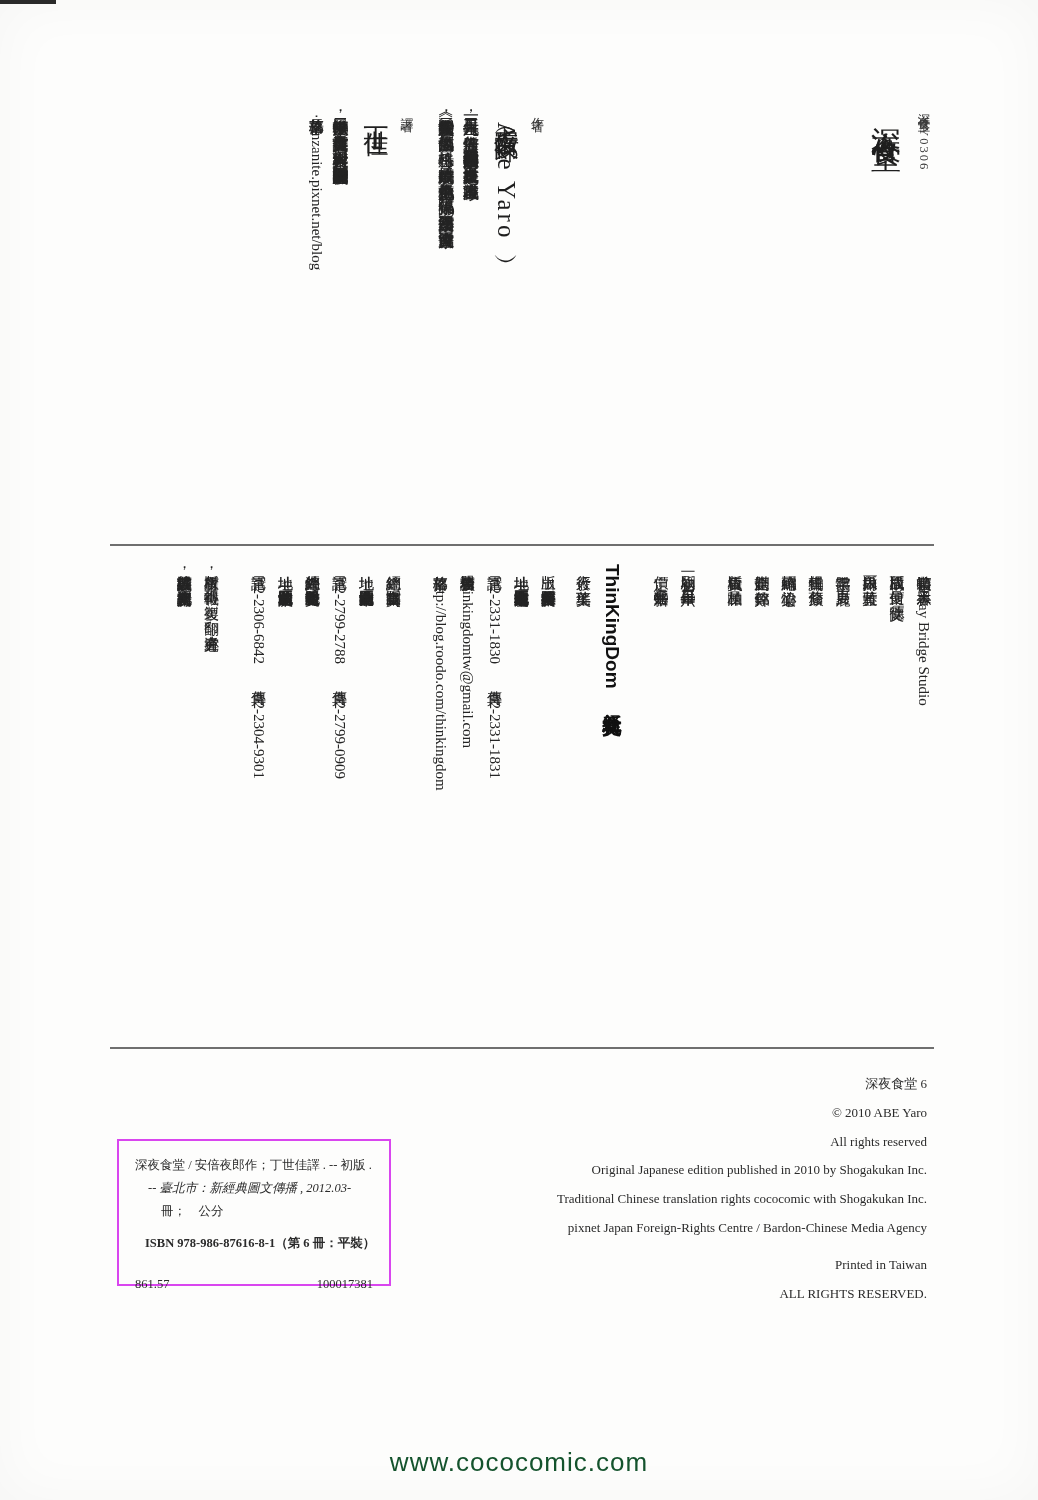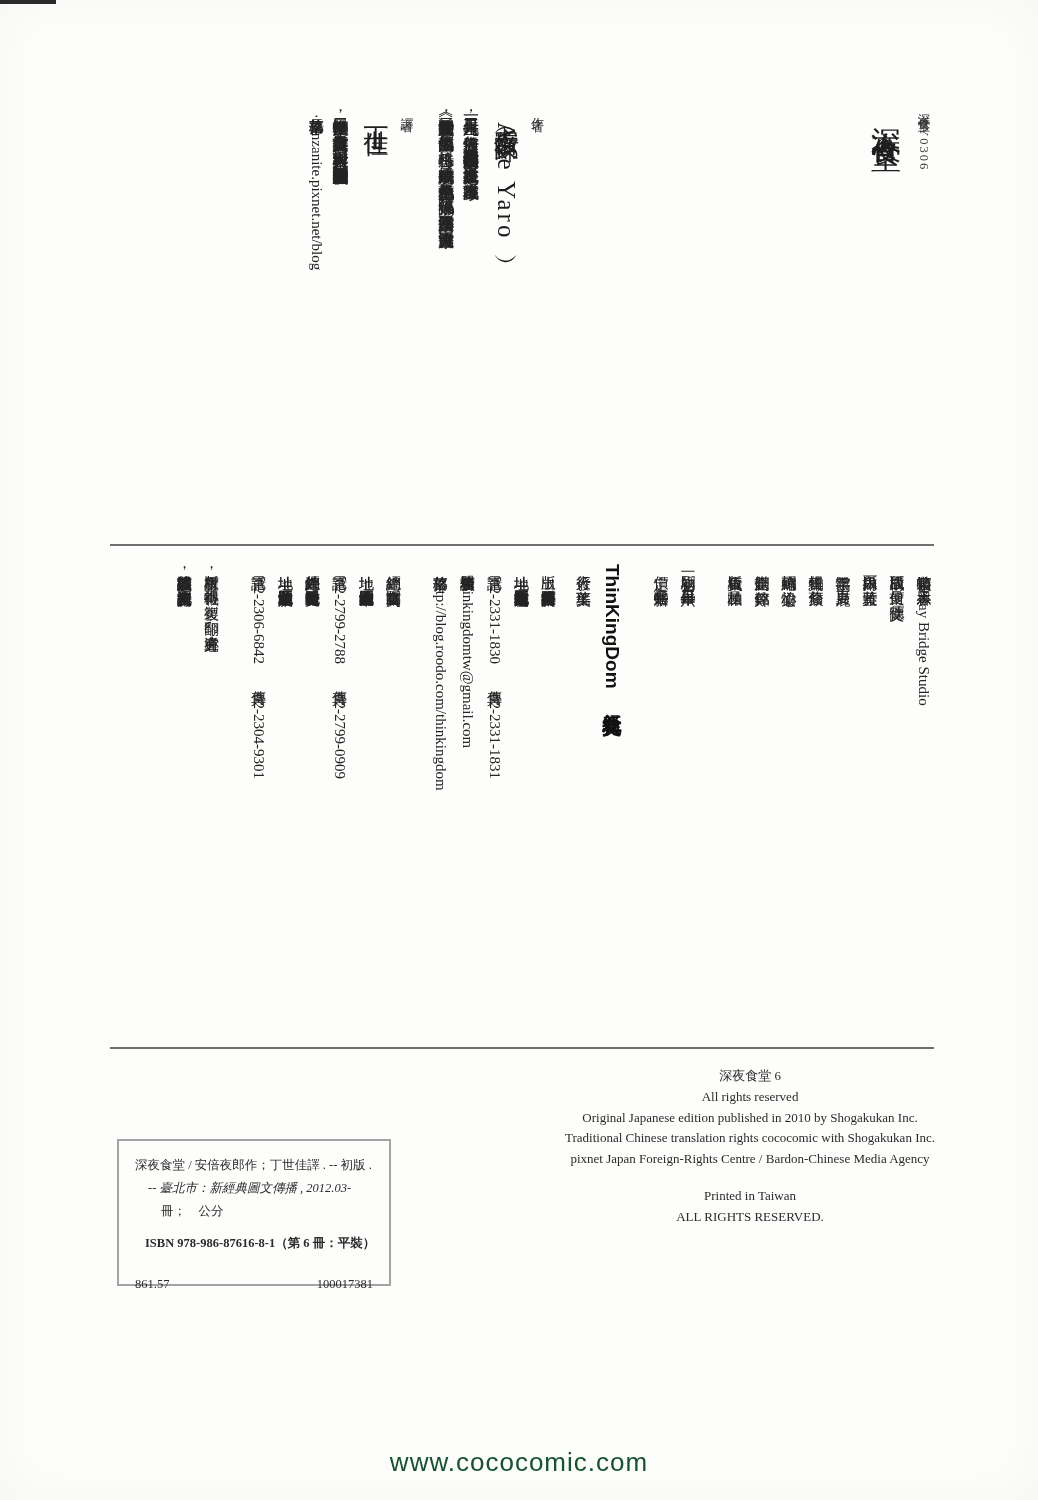--- a/index.html
+++ b/index.html
@@ -39,27 +39,27 @@
   
   .sec-colophon{position:absolute;top:564px;right:101px;height:402px;}
   .sec-colophon p{margin:0;font-size:15px;line-height:1.8;white-space:nowrap;}
   .gg{margin-block-start:20px !important;}
   .gs{margin-block-start:8px !important;}
   .brand{font-family:"Liberation Sans","DejaVu Sans",sans-serif;font-weight:700;font-size:19px !important;line-height:1.6 !important;color:#111;}
   .brand .zh{margin-inline-start:9px;letter-spacing:1px;}
 
   
   .rights{position:absolute;top:1066px;right:103px;text-align:right;font-size:13px;line-height:1.6;color:#2b2b2b;}
-  .rights p{margin:0;text-align:center;}
+  .rights p{margin:8px;}
   .rights .gap{margin-top:16px;}
 
   
   .cip{
     position:absolute;left:117px;top:1139px;width:238px;height:112px;
-    border:2px solid #a3a3a3;padding:13px 16px 18px;
+    border:2px solid #d946ef;padding:13px 16px 18px;
     font-size:12.5px;line-height:1.85;color:#2b2b2b;
   }
   .cip p{margin:0;white-space:nowrap;}
   .ind1{padding-left:13px;font-style:italic;}
   .ind2{padding-left:26px;}
   .isbn{margin-top:9px !important;padding-left:10px;font-weight:bold;}
   .cipnums{display:flex;justify-content:space-between;margin-top:17px;}
 
   
   .watermark{
@@ -118,20 +118,21 @@
     <p>地址　新北市中和區連城路一三四巷一六號</p>
     <p>電話　02-2306-6842　傳真　02-2304-9301</p>
     <p class="gg">版權所有，不得轉載、複製、翻印，違者必究</p>
     <p>裝訂錯誤或破損的書，請寄回新經典文化更換</p>
   </div>
 
   <div class="rule rule-2"></div>
 
   <div class="rights">
     <p>深夜食堂 6</p>
+    <p>© 2010 ABE Yaro</p>
     <p>All rights reserved</p>
     <p>Original Japanese edition published in 2010 by Shogakukan Inc.</p>
     <p>Traditional Chinese translation rights cococomic with Shogakukan Inc.</p>
     <p>pixnet Japan Foreign-Rights Centre / Bardon-Chinese Media Agency</p>
     <p class="gap">Printed in Taiwan</p>
     <p>ALL RIGHTS RESERVED.</p>
   </div>
 
   <div class="cip">
     <p>深夜食堂 / 安倍夜郎作；丁世佳譯 . -- 初版 .</p>

